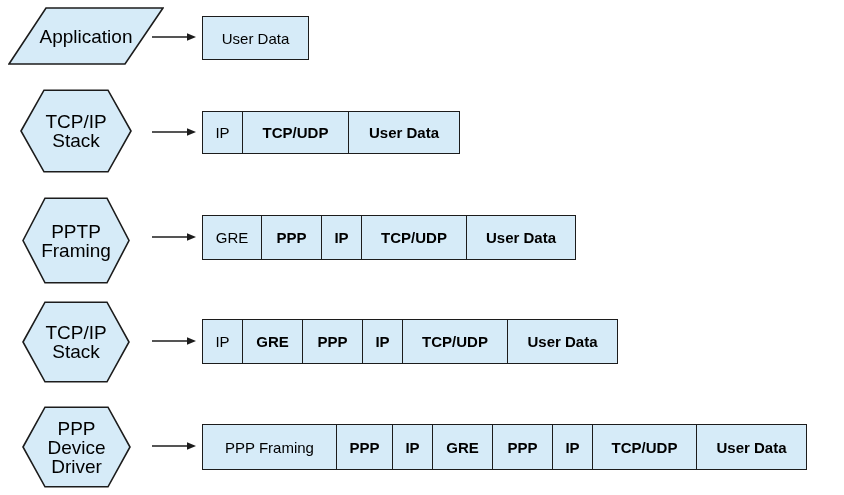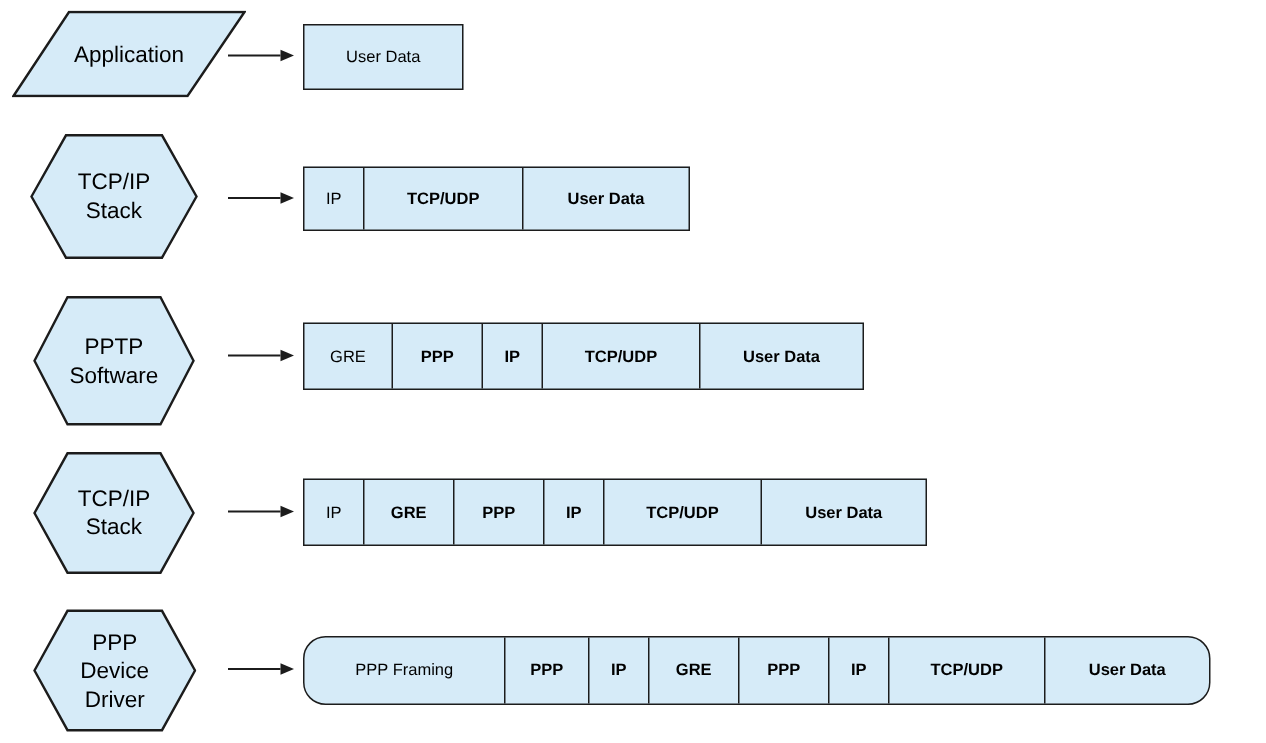--- a/index.html
+++ b/index.html
@@ -25,39 +25,39 @@
     stroke-width: 1.6;
     stroke-linejoin: miter;
   }
   .shape-label {
     position: absolute;
     display: flex;
     align-items: center;
     justify-content: center;
     text-align: center;
     white-space: pre-line;
-    font-size: 15px;
+    font-size: 19px;
     line-height: 19px;
     color: var(--text);
   }
   .arrow-svg { position: absolute; display: block; }
   .arrow-svg line { stroke: var(--border); stroke-width: 1.3; }
   .arrow-svg polygon { fill: var(--border); }
   .packet {
     position: absolute;
     display: flex;
     background: var(--fill);
     border: 1.5px solid var(--border);
     box-sizing: content-box;
   }
   .seg {
     display: flex;
     align-items: center;
     justify-content: center;
-    font-size: 11px;
+    font-size: 15px;
     color: var(--text);
     box-sizing: content-box;
   }
   .seg + .seg { border-left: 1.4px solid var(--border); font-weight: bold; }
 </style>
 </head>
 <body>
 
 <div class="canvas">
 
@@ -85,21 +85,21 @@
   <div class="packet" style="left:202px; top:111px; height:41px;">
     <div class="seg" style="width:39px;">IP</div>
     <div class="seg" style="width:105px;">TCP/UDP</div>
     <div class="seg" style="width:110px;">User Data</div>
   </div>
 
   <svg class="shape-svg" style="left:22px; top:197px;" width="108" height="87" viewBox="0 0 108 87">
     <polygon points="1,43.5 23,1.2 85,1.2 107,43.5 85,85.8 23,85.8"></polygon>
   </svg>
   <div class="shape-label" style="left:22px; top:197px; width:108px; height:87px;">PPTP
-Software</div>
+Framing</div>
   <svg class="arrow-svg" style="left:152px; top:231px;" width="46" height="12" viewBox="0 0 46 12">
     <line x1="0" y1="6" x2="35" y2="6"></line>
     <polygon points="35,2.2 44,6 35,9.8"></polygon>
   </svg>
   <div class="packet" style="left:202px; top:215px; height:43px;">
     <div class="seg" style="width:58px;">GRE</div>
     <div class="seg" style="width:59px;">PPP</div>
     <div class="seg" style="width:39px;">IP</div>
     <div class="seg" style="width:104px;">TCP/UDP</div>
     <div class="seg" style="width:108px;">User Data</div>
@@ -126,21 +126,21 @@
   <svg class="shape-svg" style="left:22px; top:406px;" width="109" height="82" viewBox="0 0 109 82">
     <polygon points="1,41 23,1.2 86,1.2 108,41 86,80.8 23,80.8"></polygon>
   </svg>
   <div class="shape-label" style="left:22px; top:406px; width:109px; height:82px;">PPP
 Device
 Driver</div>
   <svg class="arrow-svg" style="left:152px; top:440px;" width="46" height="12" viewBox="0 0 46 12">
     <line x1="0" y1="6" x2="35" y2="6"></line>
     <polygon points="35,2.2 44,6 35,9.8"></polygon>
   </svg>
-  <div class="packet" style="left:202px; top:424px; height:44px;border-radius:15px;">
+  <div class="packet" style="left:202px; top:424px; height:44px;">
     <div class="seg" style="width:133px;">PPP Framing</div>
     <div class="seg" style="width:55px;">PPP</div>
     <div class="seg" style="width:39px;">IP</div>
     <div class="seg" style="width:59px;">GRE</div>
     <div class="seg" style="width:59px;">PPP</div>
     <div class="seg" style="width:39px;">IP</div>
     <div class="seg" style="width:103px;">TCP/UDP</div>
     <div class="seg" style="width:109px;">User Data</div>
   </div>
 

